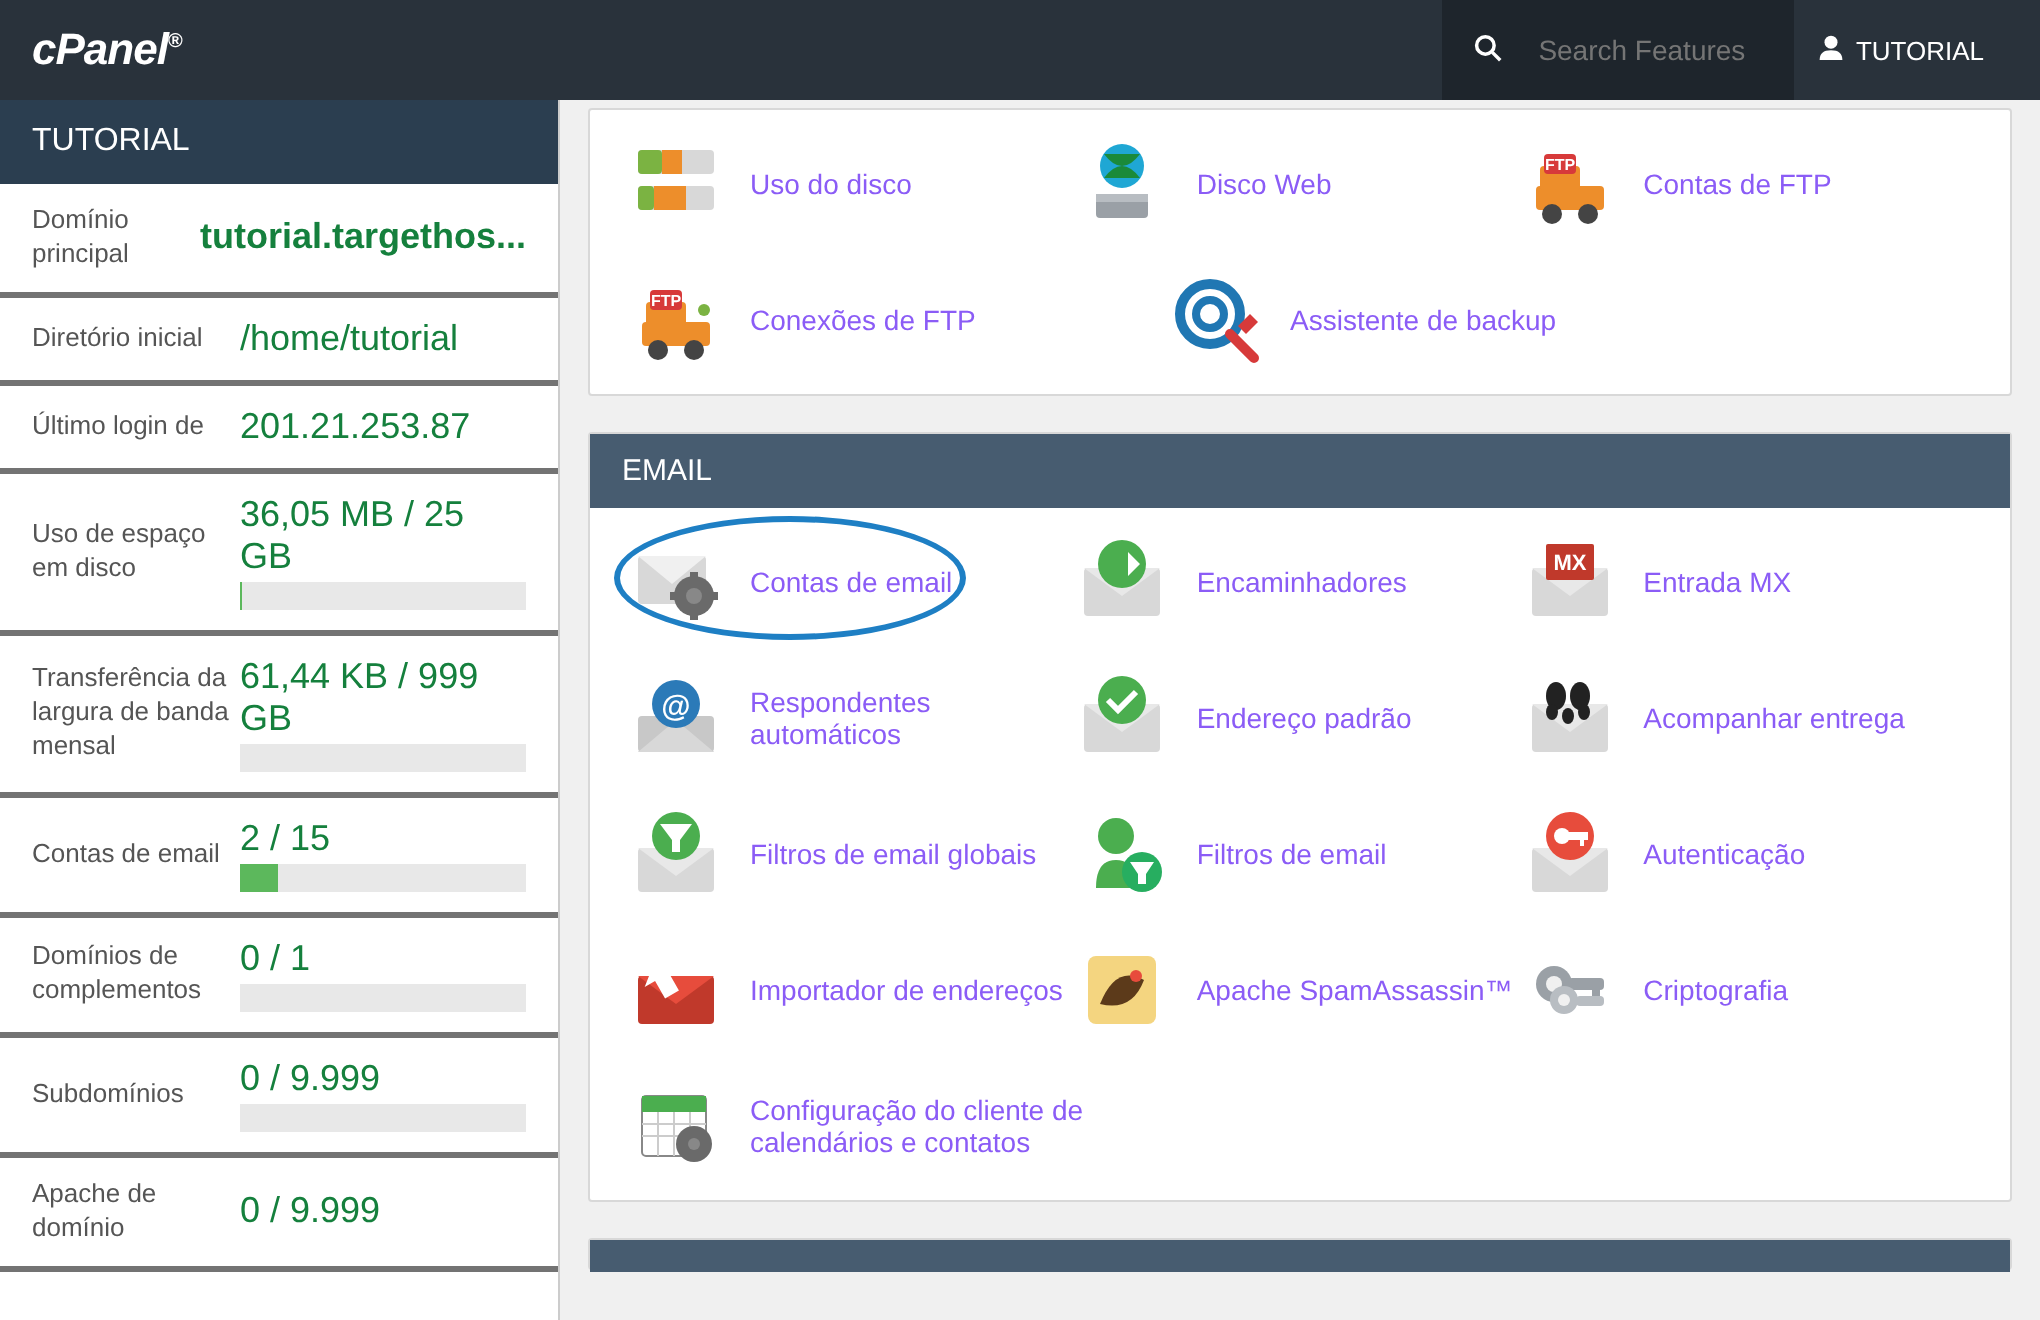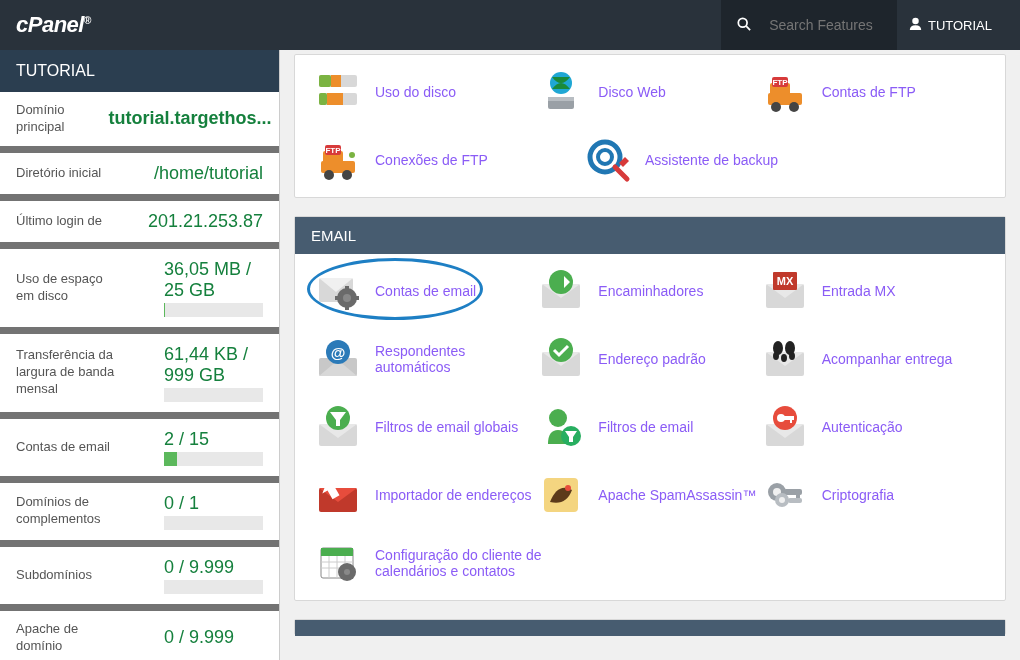--- a/index.html
+++ b/index.html
@@ -10,21 +10,21 @@
 .logo .reg { font-size: 10px; vertical-align: super; font-style: normal; }
 .header-spacer { flex: 1; }
 .search-box { background: #1e252c; display: flex; align-items: center; padding: 8px 16px; height: 50px; gap: 10px; }
 .search-icon { color: #fff; font-size: 14px; }
 .search-box input { background: transparent; border: none; color: #8b5cf6; font-size: 14px; outline: none; width: 120px; text-align: center; }
 .user-box { background: #29323b; display: flex; align-items: center; color: #fff; padding: 0 12px; font-size: 13px; height: 50px; gap: 6px; }
 
 .layout { display: flex; height: 610px; }
 .sidebar { width: 280px; background: #fff; border-right: 1px solid #ccc; overflow-y: auto; }
 .sidebar-header { background: #2b3e50; color: #fff; padding: 12px 16px; font-size: 16px; }
-.stat-row { border-bottom: 7px solid #737373; padding: 10px 16px; display: flex; align-items: center; gap: 44px; }
+.stat-row { border-bottom: 3px solid #737373; padding: 10px 16px; display: flex; align-items: center; }
 .stat-label { width: 104px; color: #555; font-size: 13px; line-height: 1.3; }
 .stat-value { flex: 1; font-size: 18px; color: #15803d; }
 .stat-value.bold { font-weight: bold; }
 .progress { background: #e8e8e8; height: 14px; width: 100%; margin-top: 2px; position: relative; }
 .progress-fill { background: #5cb85c; height: 100%; }
 
 .main { flex: 1; padding: 10px 14px; overflow-y: auto; }
 .section { background: #fff; border: 1px solid #d8d8d8; margin-bottom: 18px; border-radius: 2px; }
 .section-header { background: #475c70; color: #fff; padding: 10px 16px; font-size: 15px; }
 .section-body { padding: 14px 20px 10px; }

